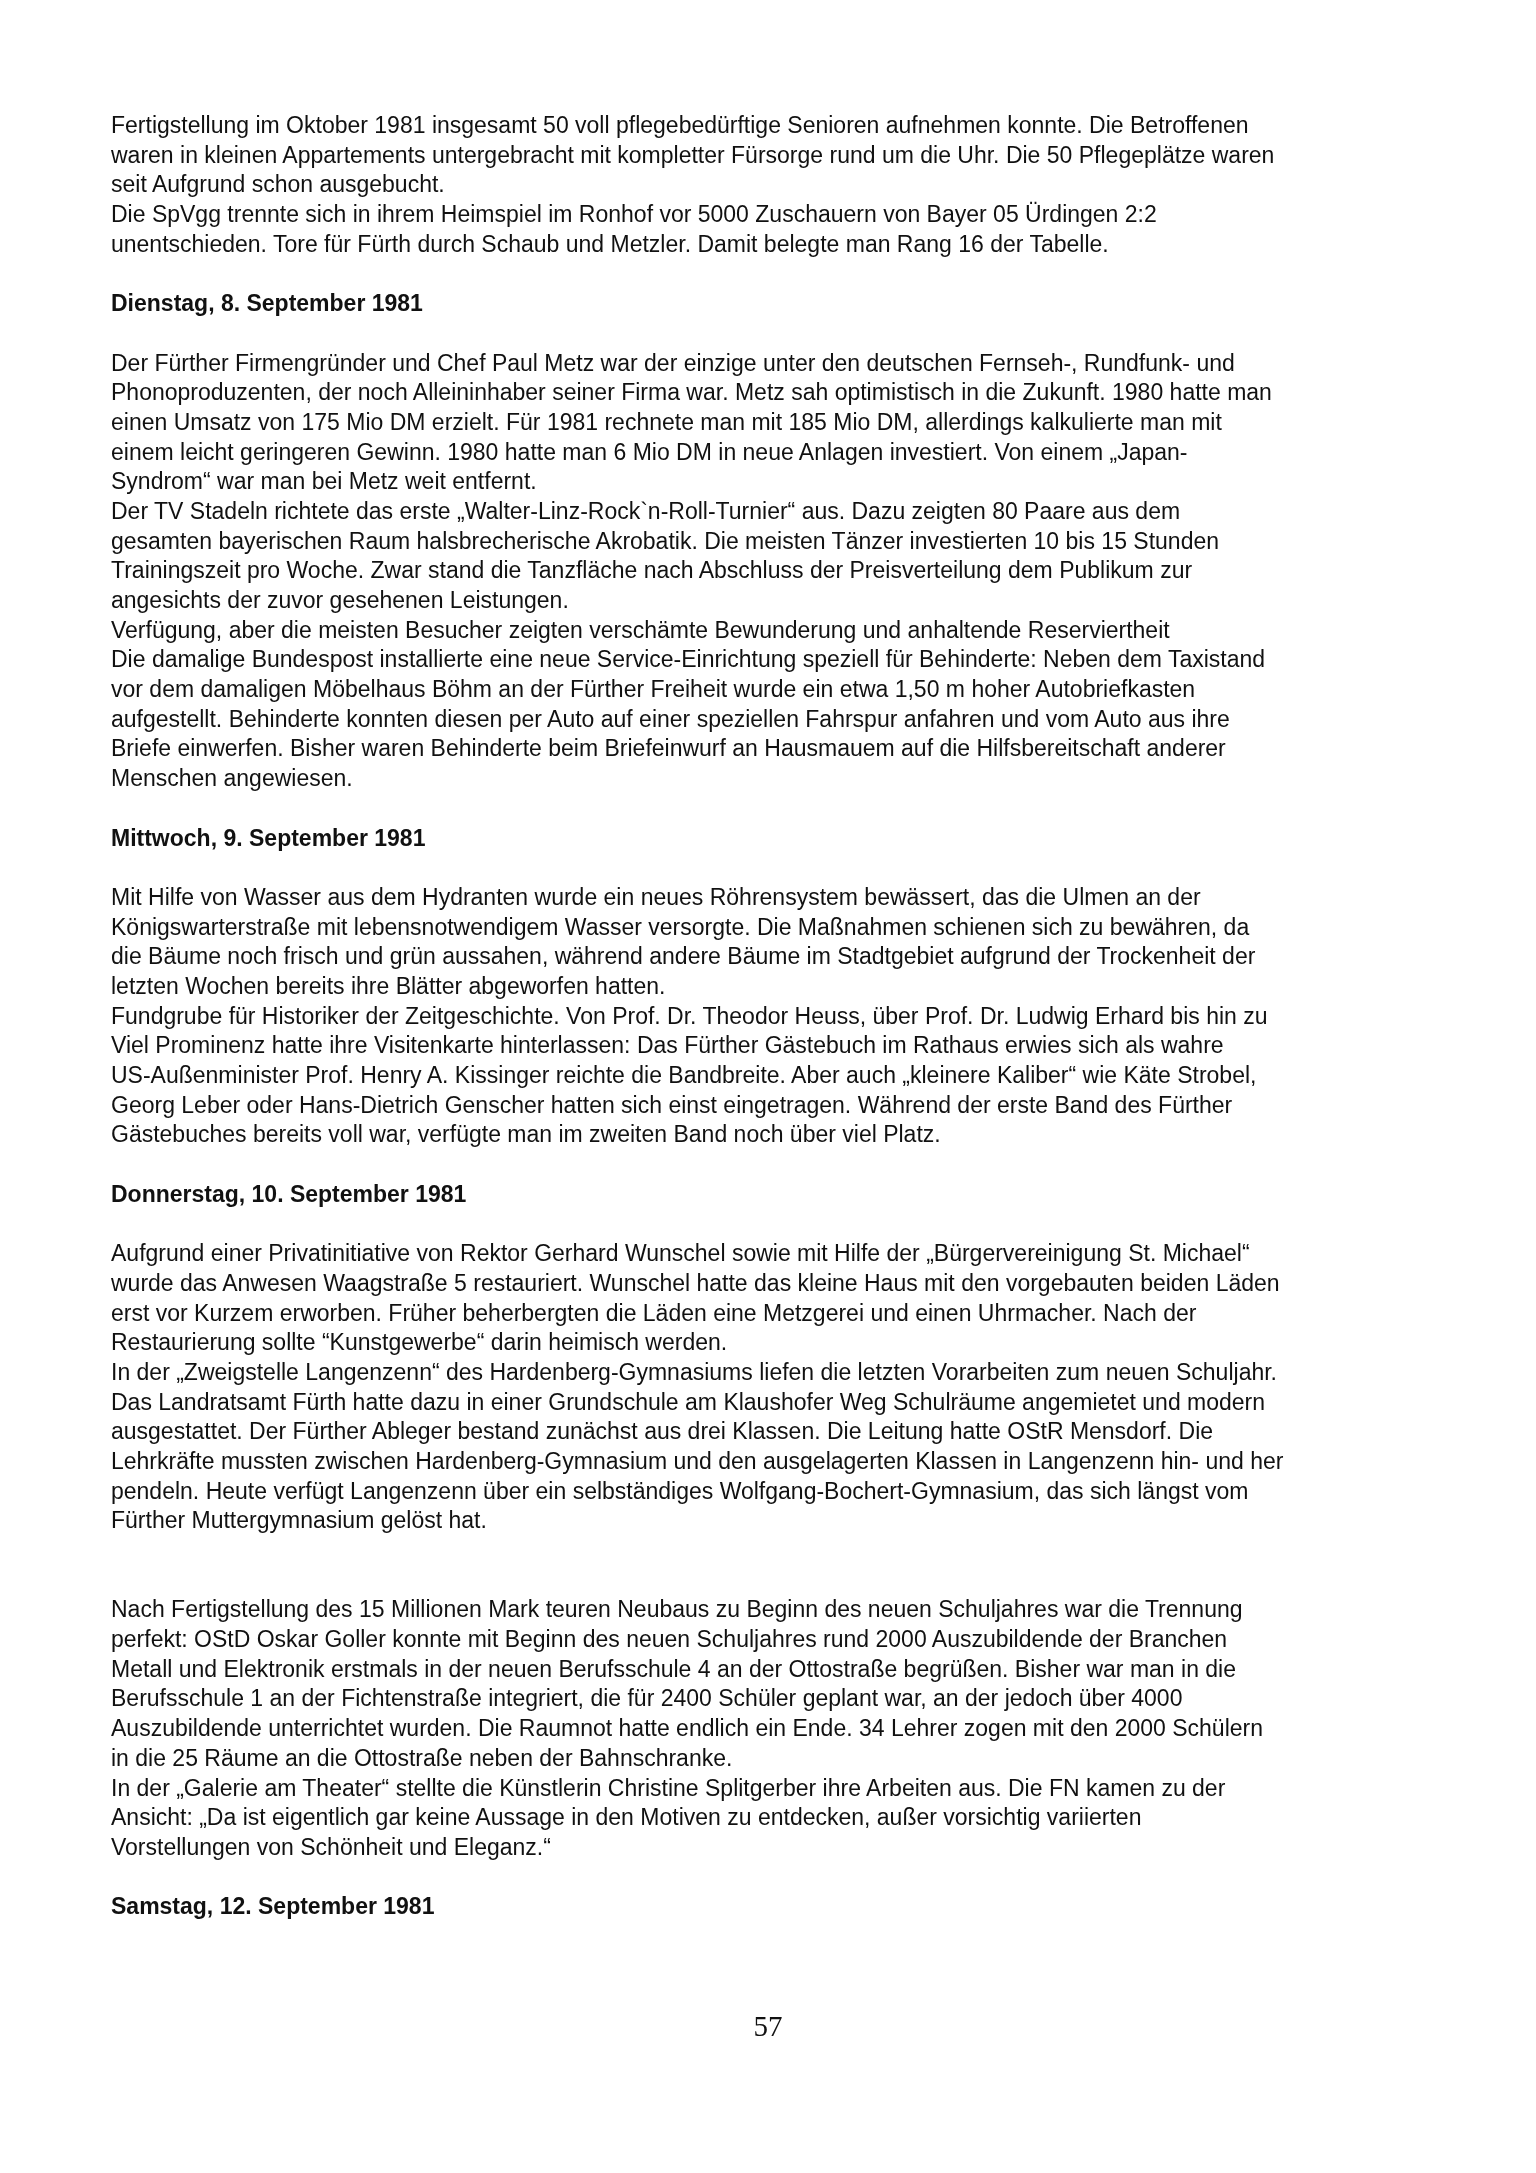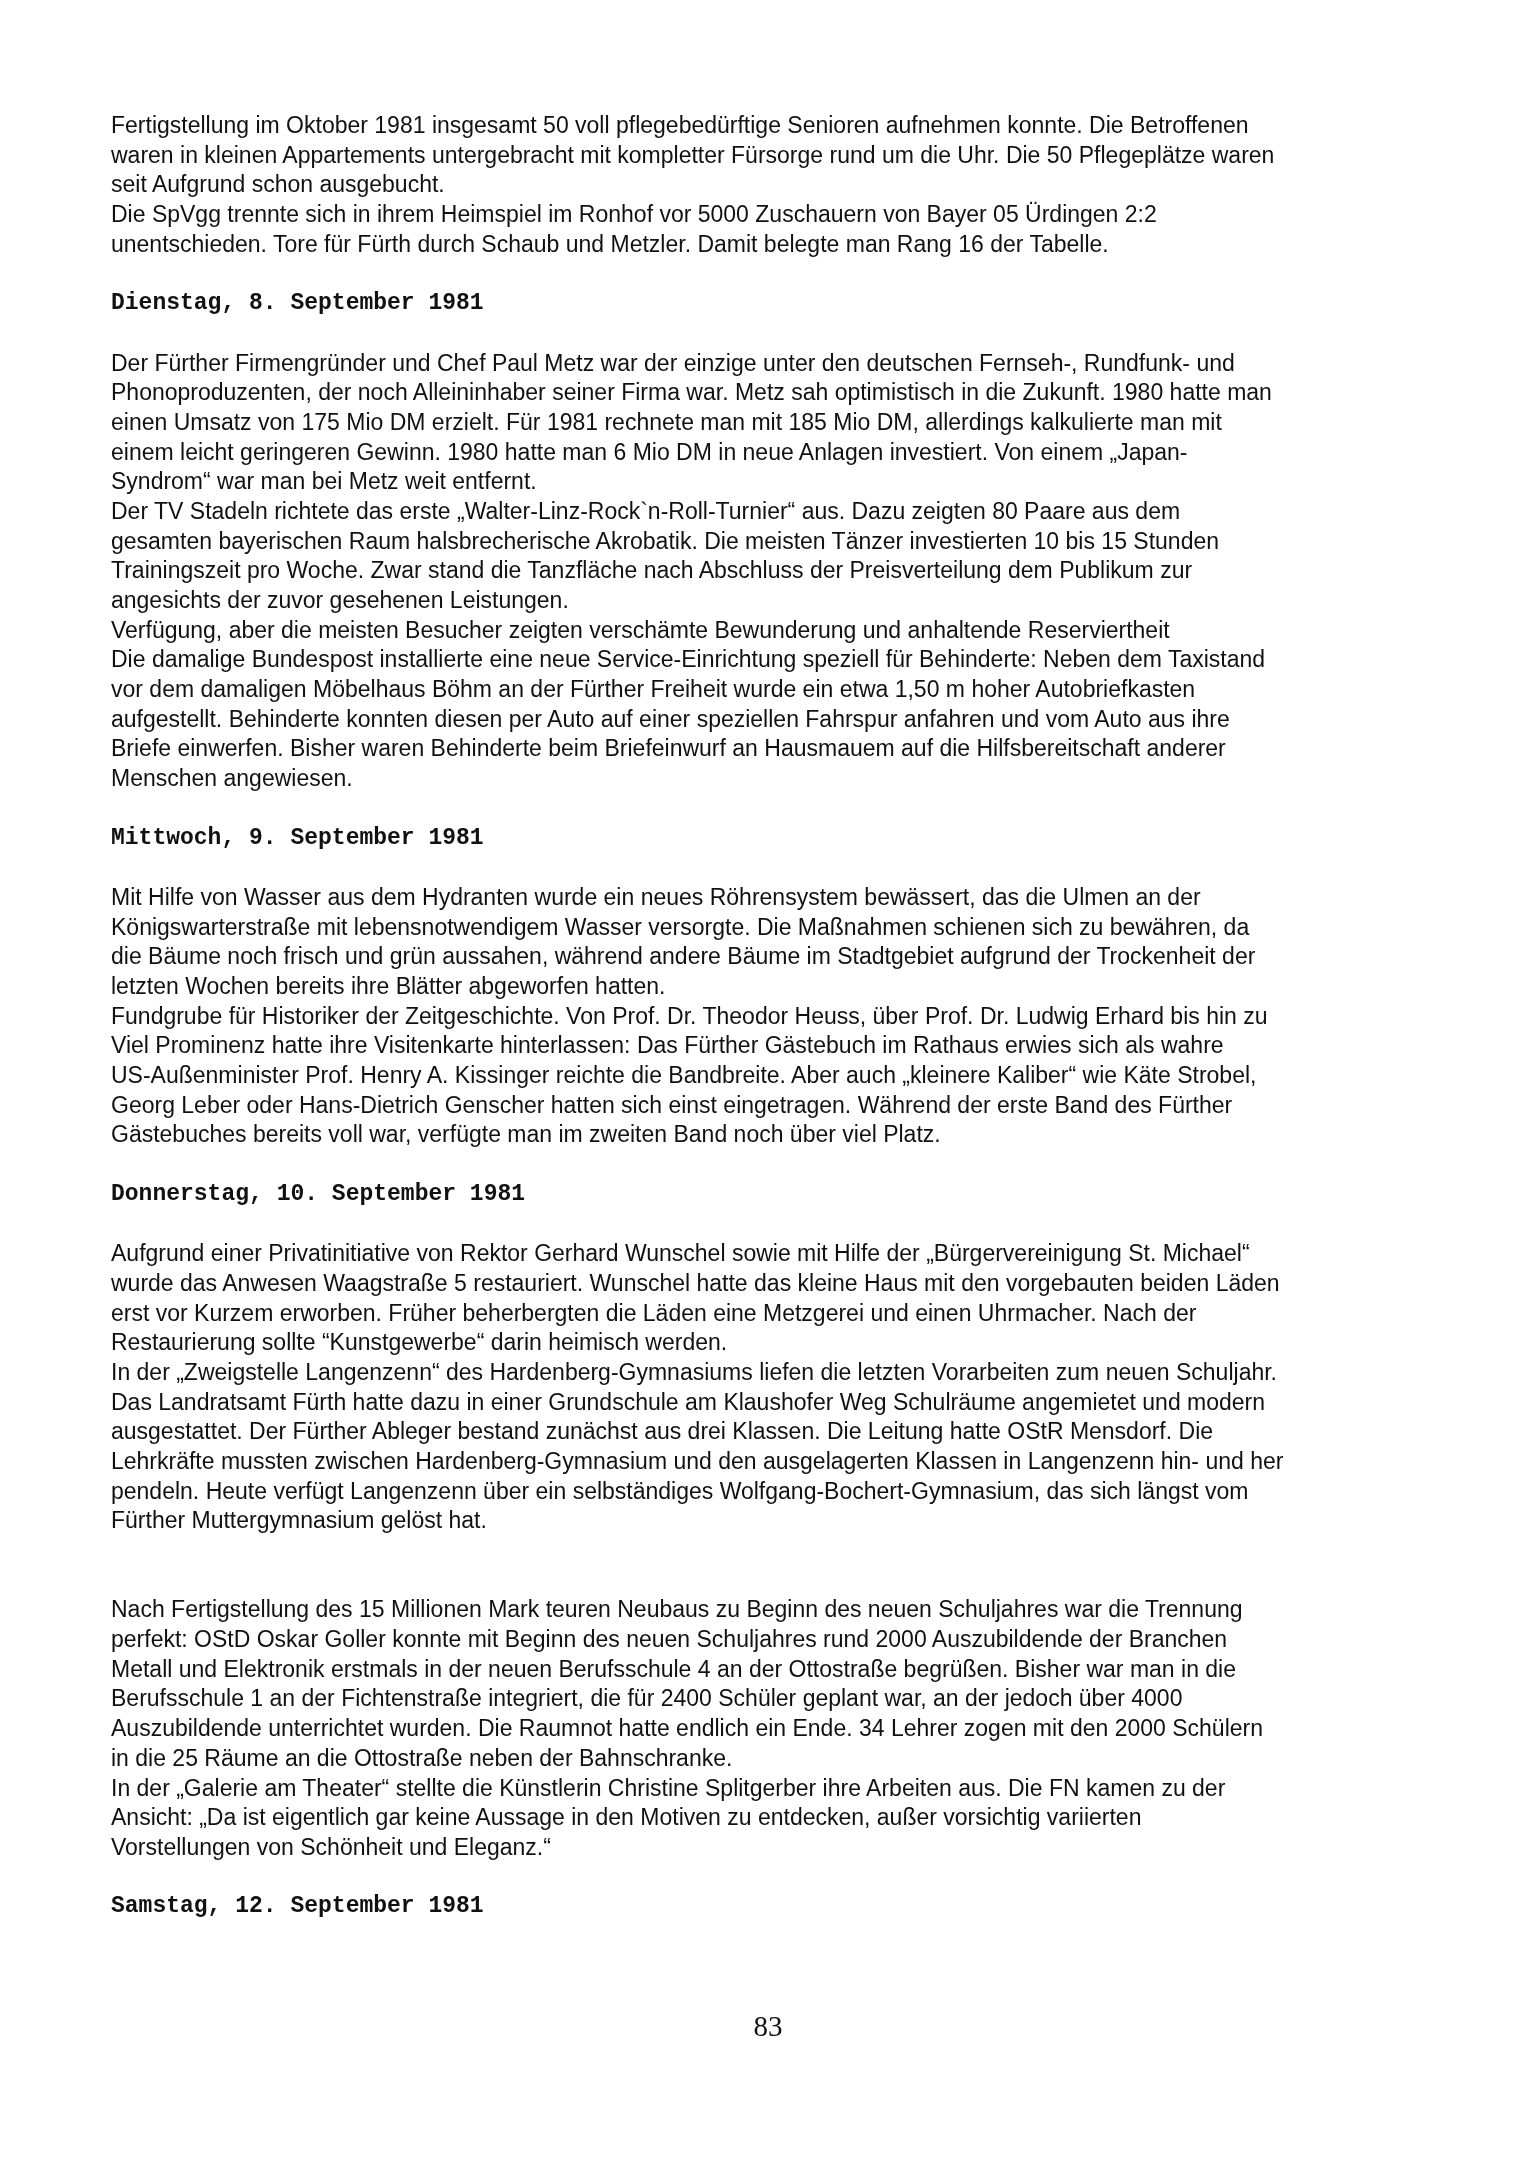--- a/index.html
+++ b/index.html
@@ -4,21 +4,21 @@
 <style>
   html, body { margin: 0; padding: 0; background: #ffffff; }
   body { width: 1536px; height: 2173px; position: relative; overflow: hidden; }
   .page {
     position: absolute; left: 111px; top: 111px; width: 1360px;
     font-family: "Liberation Sans", sans-serif;
     font-size: 23px; line-height: 29.7px; color: #111111;
   }
   .line { white-space: pre; height: 29.7px; }
   .blank { height: 29.7px; }
-  .heading { font-weight: bold; white-space: pre; height: 29.7px; font-family: Liberation Mono, monospace; }
+  .heading { font-weight: bold; white-space: pre; height: 29.7px; }
   .pagenum {
     position: absolute; left: 0; width: 1536px; top: 2010px; text-align: center;
     font-family: "Liberation Serif", serif; font-size: 29px; color: #111111;
   }
 </style>
 </head>
 <body>
 
 <div class="page">
   <div>
@@ -116,13 +116,13 @@
       <div class="line">Vorstellungen von Schönheit und Eleganz.“</div>
     </div>
   </div>
 
   <div class="blank"></div>
   <div>
     <div class="heading">Samstag, 12. September 1981</div>
   </div>
 </div>
 
-<div class="pagenum">83</div>
+<div class="pagenum">57</div>
 
 </body></html>

